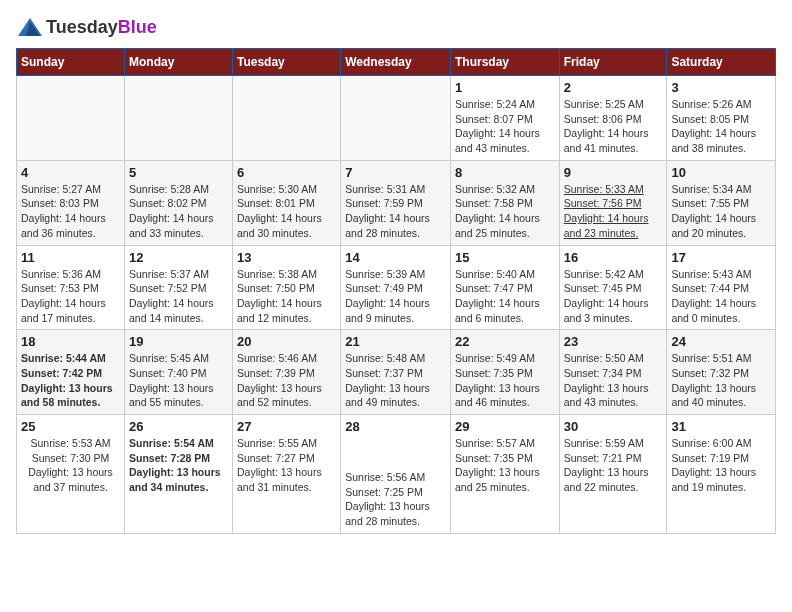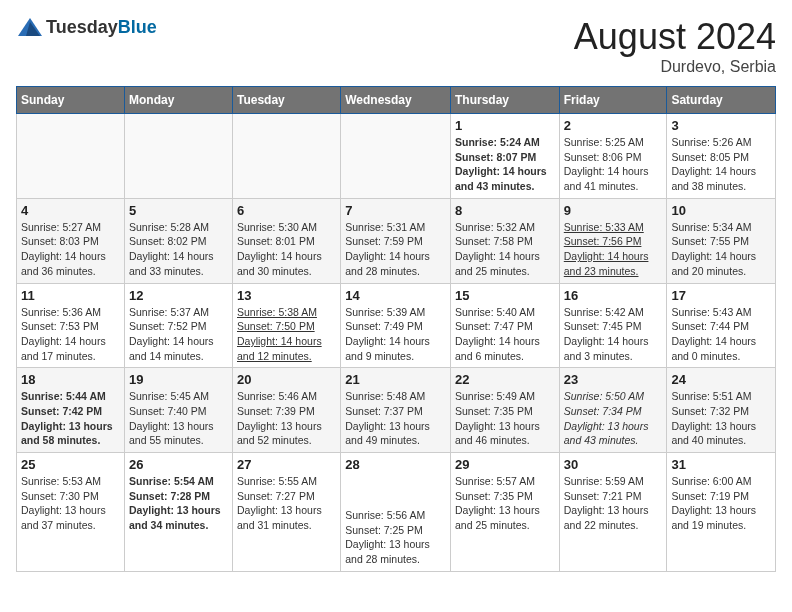--- a/index.html
+++ b/index.html
@@ -21,21 +21,21 @@
       align-items: center;
     }
     .logo-text-general {
       font-size: 18px;
       font-weight: bold;
       color: #333;
     }
     .logo-text-blue {
       font-size: 18px;
       font-weight: bold;
-      color: #0369a1;
+      color: #a21caf;
     }
     .logo-icon {
       width: 28px;
       height: 22px;
       margin-right: 2px;
     }
     .title-block {
       text-align: right;
     }
     .month-year {
@@ -46,21 +46,21 @@
     .location {
       font-size: 16px;
       color: #444;
     }
     table {
       width: 100%;
       border-collapse: collapse;
       font-size: 11px;
     }
     thead tr th {
-      background-color: #737373;
+      background-color: #7f1d1d;
       color: #fff;
       padding: 6px 4px;
       text-align: left;
       font-size: 12px;
       font-weight: bold;
       border: 1px solid #1a5a9a;
     }
     tbody tr td {
       border: 1px solid #ccc;
       vertical-align: top;
@@ -93,24 +93,20 @@
 <div class="header">
   <div class="logo">
     <svg class="logo-icon" viewBox="0 0 28 22" xmlns="http://www.w3.org/2000/svg">
       <polygon points="14,2 26,20 2,20" fill="#2a6db5"></polygon>
       <polygon points="14,6 24,20 10,20" fill="#1a4a80"></polygon>
     </svg>
     <div>
       <span class="logo-text-general">Tuesday</span><span class="logo-text-blue">Blue</span>
     </div>
   </div>
-  <div class="title-block">
-    <div class="month-year">August 2024</div>
-    <div class="location">Durdevo, Serbia</div>
-  </div>
 </div>
 
 <table>
   <thead>
     <tr>
     <th>Sunday</th>
         <th>Monday</th>
         <th>Tuesday</th>
         <th>Wednesday</th>
         <th>Thursday</th>
@@ -119,21 +115,21 @@
       </tr>
   </thead>
   <tbody id="calendar-body">
   <tr>
         <td class="empty-cell"></td>
         <td class="empty-cell"></td>
         <td class="empty-cell"></td>
         <td class="empty-cell"></td>
         <td>
           <div class="day-number">1</div>
-          <div class="day-info" style="white-space: pre-line; font-weight: bold;">Sunrise: 5:24 AM
+          <div class="day-info" style="white-space: pre-line;">Sunrise: 5:24 AM
 Sunset: 8:07 PM
 Daylight: 14 hours
 and 43 minutes.</div>
         </td>
         <td>
           <div class="day-number">2</div>
           <div class="day-info" style="white-space: pre-line;">Sunrise: 5:25 AM
 Sunset: 8:06 PM
 Daylight: 14 hours
 and 41 minutes.</div>
@@ -207,21 +203,21 @@
         </td>
         <td>
           <div class="day-number">12</div>
           <div class="day-info" style="white-space: pre-line;">Sunrise: 5:37 AM
 Sunset: 7:52 PM
 Daylight: 14 hours
 and 14 minutes.</div>
         </td>
         <td>
           <div class="day-number">13</div>
-          <div class="day-info" style="white-space: pre-line; text-decoration: underline;">Sunrise: 5:38 AM
+          <div class="day-info" style="white-space: pre-line;">Sunrise: 5:38 AM
 Sunset: 7:50 PM
 Daylight: 14 hours
 and 12 minutes.</div>
         </td>
         <td>
           <div class="day-number">14</div>
           <div class="day-info" style="white-space: pre-line;">Sunrise: 5:39 AM
 Sunset: 7:49 PM
 Daylight: 14 hours
 and 9 minutes.</div>
@@ -279,37 +275,37 @@
         </td>
         <td>
           <div class="day-number">22</div>
           <div class="day-info" style="white-space: pre-line;">Sunrise: 5:49 AM
 Sunset: 7:35 PM
 Daylight: 13 hours
 and 46 minutes.</div>
         </td>
         <td>
           <div class="day-number">23</div>
-          <div class="day-info" style="white-space: pre-line; font-style: italic;">Sunrise: 5:50 AM
+          <div class="day-info" style="white-space: pre-line;">Sunrise: 5:50 AM
 Sunset: 7:34 PM
 Daylight: 13 hours
 and 43 minutes.</div>
         </td>
         <td>
           <div class="day-number">24</div>
           <div class="day-info" style="white-space: pre-line;">Sunrise: 5:51 AM
 Sunset: 7:32 PM
 Daylight: 13 hours
 and 40 minutes.</div>
         </td>
       </tr>
       <tr>
         <td>
           <div class="day-number">25</div>
-          <div class="day-info" style="white-space: pre-line;">Sunrise: 5:53 AM
+          <div class="day-info" style="white-space: pre-line; text-align: center;">Sunrise: 5:53 AM
 Sunset: 7:30 PM
 Daylight: 13 hours
 and 37 minutes.</div>
         </td>
         <td>
           <div class="day-number">26</div>
           <div class="day-info" style="white-space: pre-line; font-weight: bold;">Sunrise: 5:54 AM
 Sunset: 7:28 PM
 Daylight: 13 hours
 and 34 minutes.</div>

